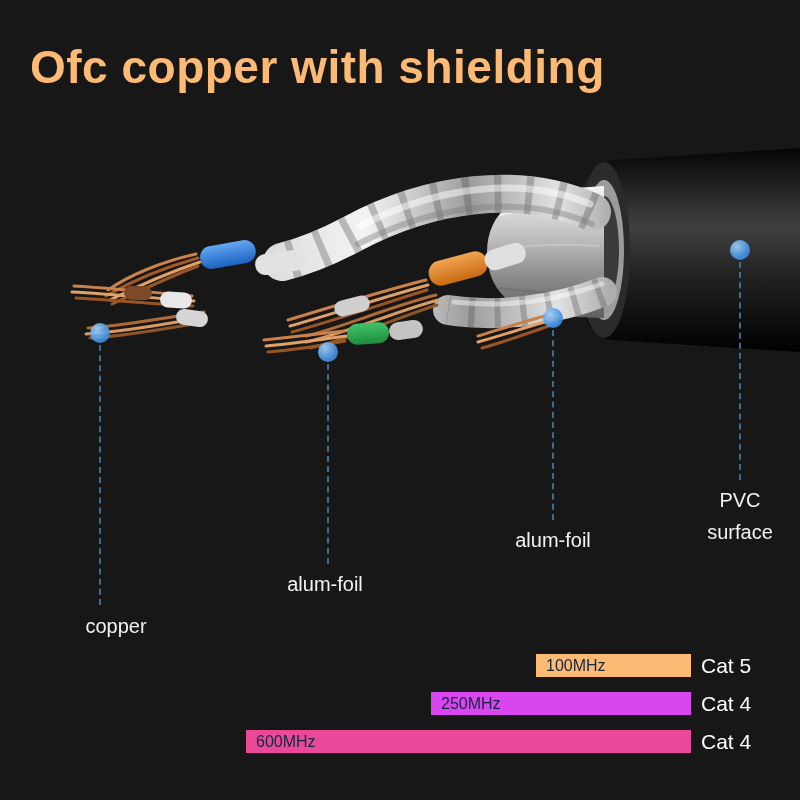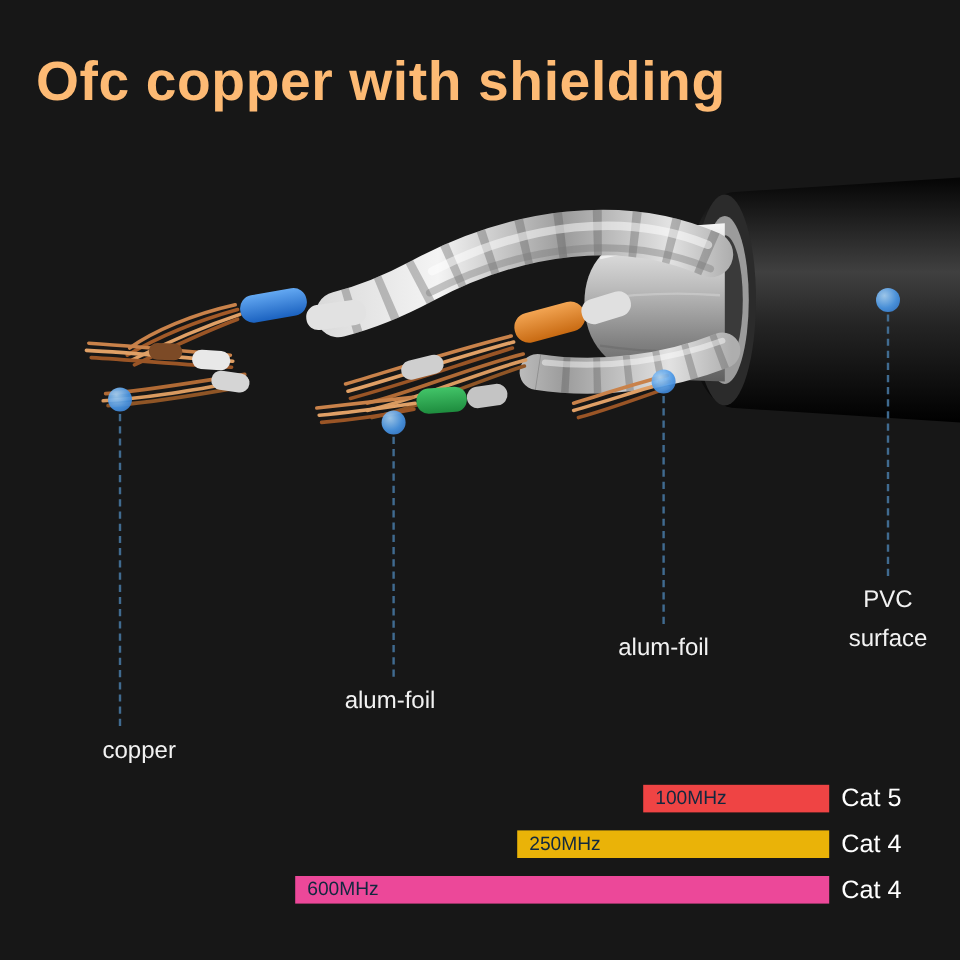--- a/index.html
+++ b/index.html
@@ -179,28 +179,28 @@
     <span>alum-foil</span>
   </div>
   <div class="callout-label" style="left:662px;top:484px;width:156px">
     <span>PVC</span>
     <span>surface</span>
   </div>
 
   <div id="frequency-chart">
       <div class="chart-row" style="top: 0px;">
         <div class="spacer"></div>
-        <div class="bar" style="width: 155px; background: #ef4444;">
+        <div class="bar" style="width: 155px; background: #fdba74;">
           <span class="bar-value">100MHz</span>
         </div>
         <div class="cat-label">Cat 5</div>
       </div>
       <div class="chart-row" style="top: 38px;">
         <div class="spacer"></div>
-        <div class="bar" style="width: 260px; background: #eab308;">
+        <div class="bar" style="width: 260px; background: #d946ef;">
           <span class="bar-value">250MHz</span>
         </div>
         <div class="cat-label">Cat 4</div>
       </div>
       <div class="chart-row" style="top: 76px;">
         <div class="spacer"></div>
         <div class="bar" style="width: 445px; background: #ec4899;">
           <span class="bar-value">600MHz</span>
         </div>
         <div class="cat-label">Cat 4</div>

